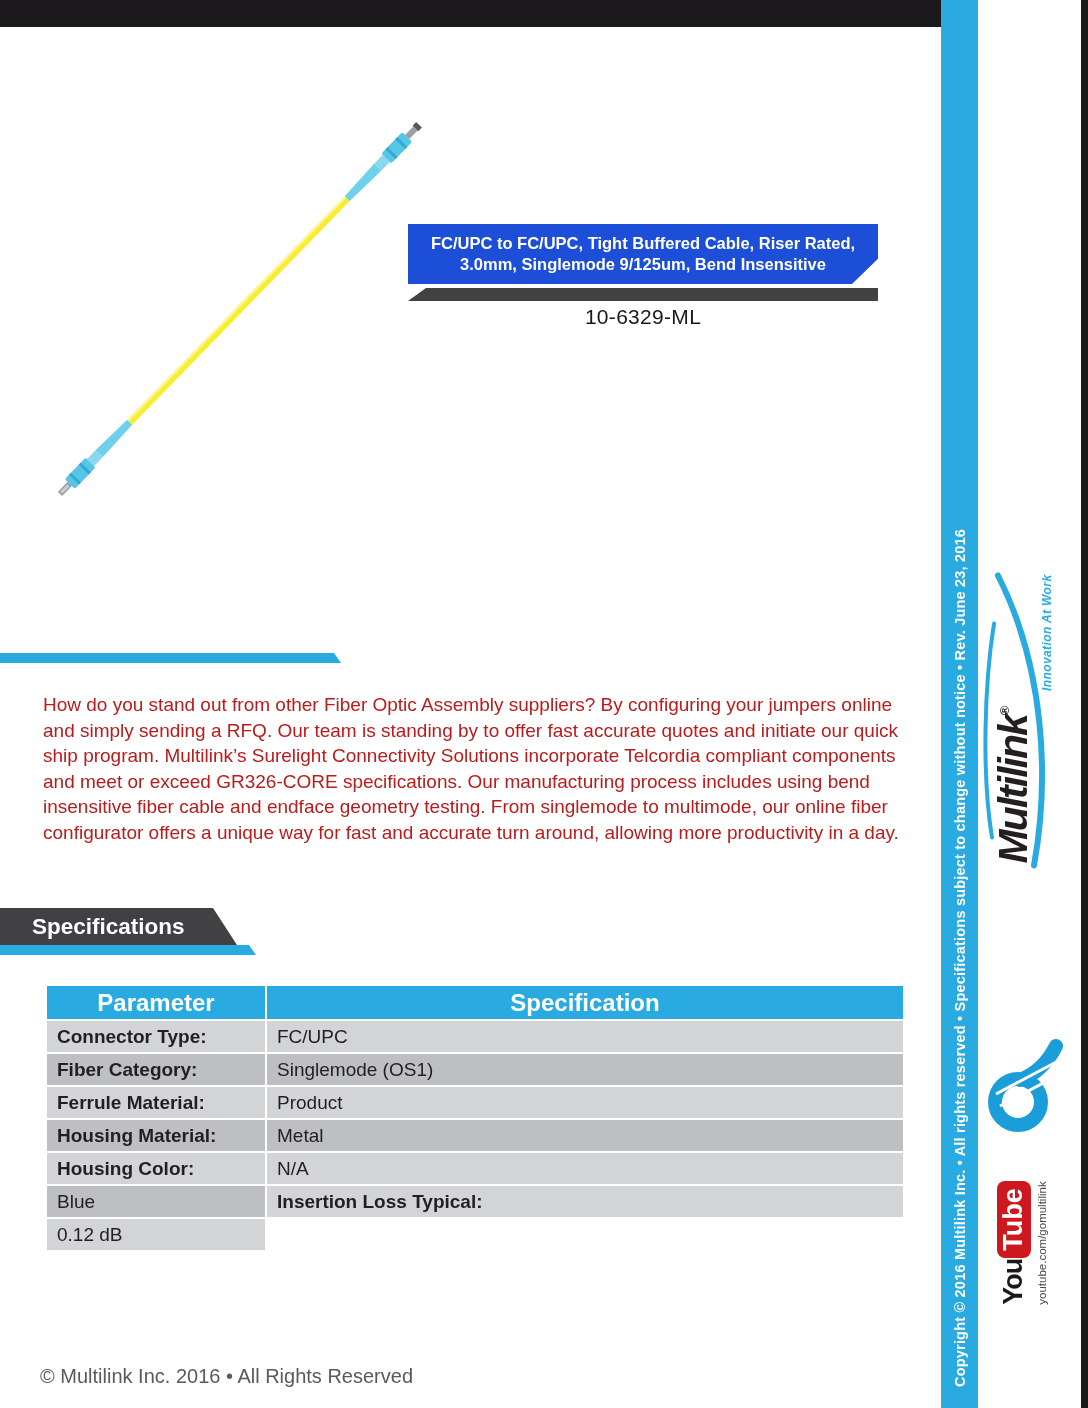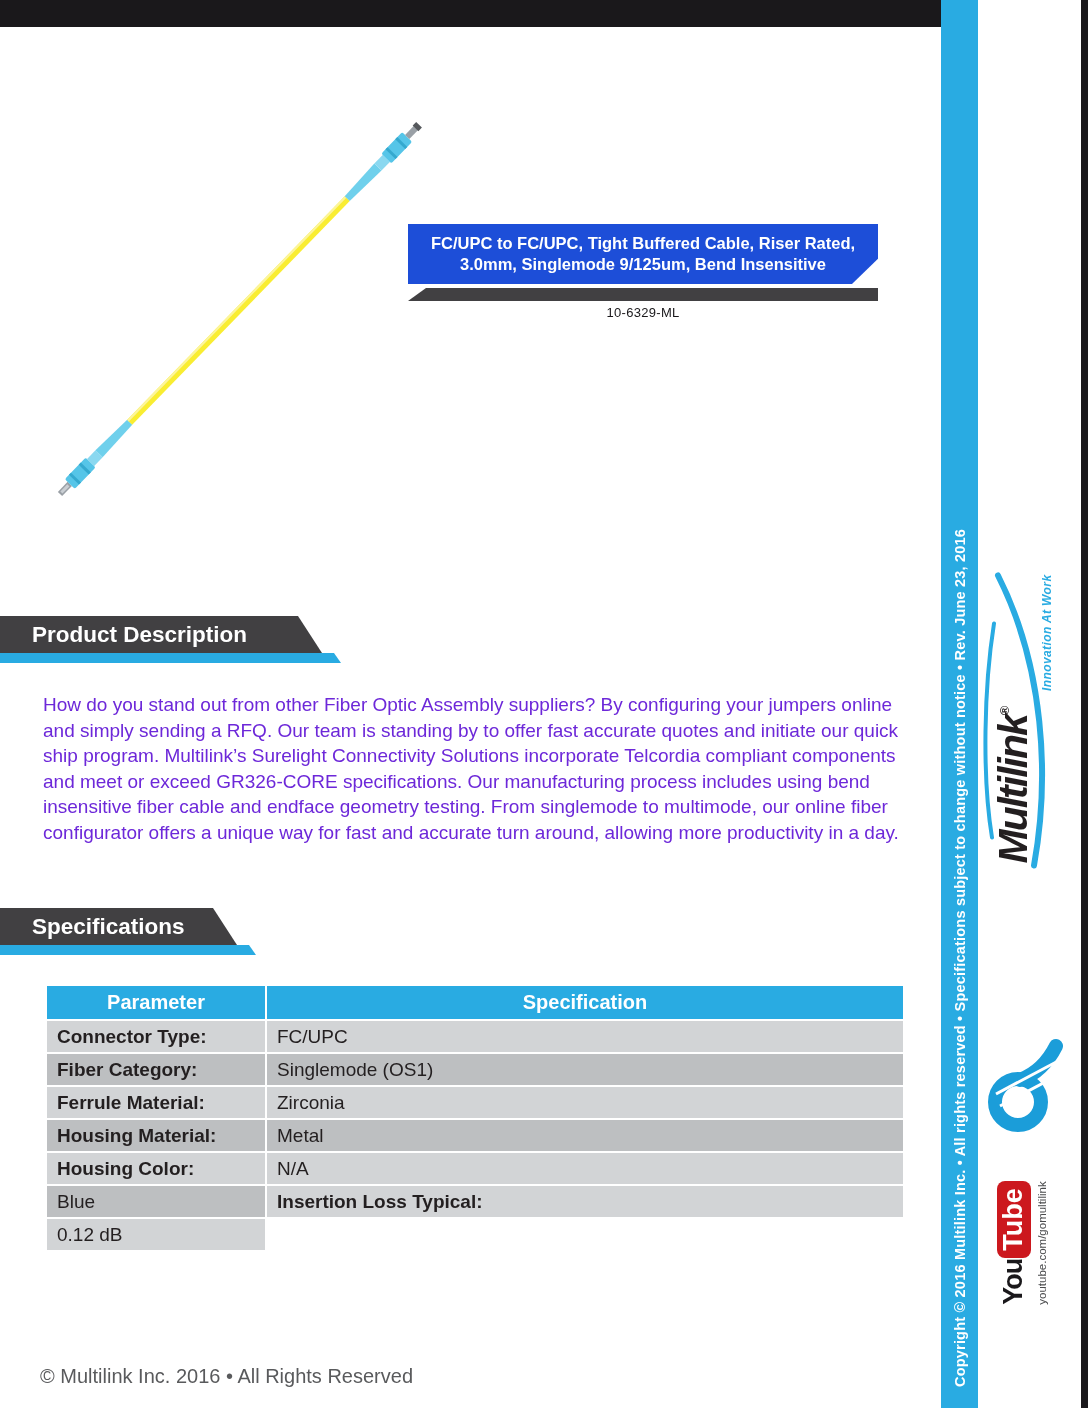--- a/index.html
+++ b/index.html
@@ -33,52 +33,52 @@
     line-height:21px; text-align:center;
     clip-path: polygon(0 0, 100% 0, 100% 58%, calc(100% - 26px) 100%, 0 100%);
   }
   .title-underbar {
     position:absolute; left:408px; top:288px; width:470px; height:13px;
     background:#414042;
     clip-path: polygon(18px 0, 100% 0, 100% 100%, 0 100%);
   }
   .part-number {
     position:absolute; left:408px; top:305px; width:470px;
-    text-align:center; font-size:13px; color:#1a181b; letter-spacing:0.3px;
+    text-align:center; font-size:21px; color:#1a181b; letter-spacing:0.3px;
   }
 
   
   .section-banner {
     position:absolute; left:0; background:#414042; color:#fff;
     font-weight:bold; font-size:22.5px; height:37px; line-height:37px;
     padding-left:32px;
     clip-path: polygon(0 0, calc(100% - 24px) 0, 100% 100%, 0 100%);
   }
   .section-underbar {
     position:absolute; left:0; height:10px; background:#29abe2;
     clip-path: polygon(0 0, calc(100% - 7px) 0, 100% 100%, 0 100%);
   }
   .banner-pd { top:616px; width:322px; }
   .underbar-pd { top:653px; width:341px; }
   .banner-sp { top:908px; width:237px; }
   .underbar-sp { top:945px; width:256px; }
 
   .body-paragraph {
     position:absolute; left:43px; top:692px; width:862px;
-    font-size:19px; line-height:25.5px; color:#6d28d9;
+    font-size:19px; line-height:25.5px; color:#b91c1c;
   }
 
   
   .spec-table {
     position:absolute; left:47px; top:986px; width:856px;
     display:grid; grid-template-columns:218px 1fr; gap:2px;
     background:#ffffff;
   }
   .spec-table .th {
-    background:#29abe2; color:#fff; font-weight:bold; font-size:20px;
+    background:#29abe2; color:#fff; font-weight:bold; font-size:24px;
     height:33px; line-height:33px; text-align:center;
   }
   .spec-table .cell { font-size:19px; line-height:23px; padding:4px 10px; min-height:31px; }
   .spec-table .lbl { font-weight:bold; text-align:left; }
   .spec-table .val { text-align:left; }
   .row-light { background:#d2d4d6; }
   .row-dark  { background:#bdbfc1; }
 
   .footer-text {
     position:absolute; left:40px; top:1365px; width:900px;
@@ -144,39 +144,38 @@
     </g>
   </svg>
 
   <div class="title-banner">
     <div>FC/UPC to FC/UPC, Tight Buffered Cable, Riser Rated,</div>
     <div>3.0mm, Singlemode 9/125um, Bend Insensitive</div>
   </div>
   <div class="title-underbar"></div>
   <div class="part-number">10-6329-ML</div>
 
-  <div class="section-banner banner-pd">Product Description</div>
   <div class="section-underbar underbar-pd"></div>
   <div class="body-paragraph">How do you stand out from other Fiber Optic Assembly suppliers? By configuring your jumpers online and simply sending a RFQ. Our team is standing by to offer fast accurate quotes and initiate our quick ship program. Multilink’s Surelight Connectivity Solutions incorporate Telcordia compliant components and meet or exceed GR326-CORE specifications. Our manufacturing process includes using bend insensitive fiber cable and endface geometry testing. From singlemode to multimode, our online fiber configurator offers a unique way for fast and accurate turn around, allowing more productivity in a day.</div>
 
   <div class="section-banner banner-sp">Specifications</div>
   <div class="section-underbar underbar-sp"></div>
 
   <div class="spec-table">
     <div class="th">Parameter</div>
     <div class="th">Specification</div>
 
     <div class="cell lbl row-light">Connector Type:</div>
     <div class="cell val row-light">FC/UPC</div>
 
     <div class="cell lbl row-dark">Fiber Category:</div>
     <div class="cell val row-dark">Singlemode (OS1)</div>
 
     <div class="cell lbl row-light">Ferrule Material:</div>
-    <div class="cell val row-light">Zirconia</div>
+    <div class="cell val row-light">Product</div>
 
     <div class="cell lbl row-dark">Housing Material:</div>
     <div class="cell val row-dark">Metal</div>
 
     <div class="cell lbl row-light">Housing Color:</div>
     <div class="cell val row-light">N/A</div>
 
     <div class="cell val row-dark">Blue</div>
 
     <div class="cell lbl row-light">Insertion Loss Typical:</div>

